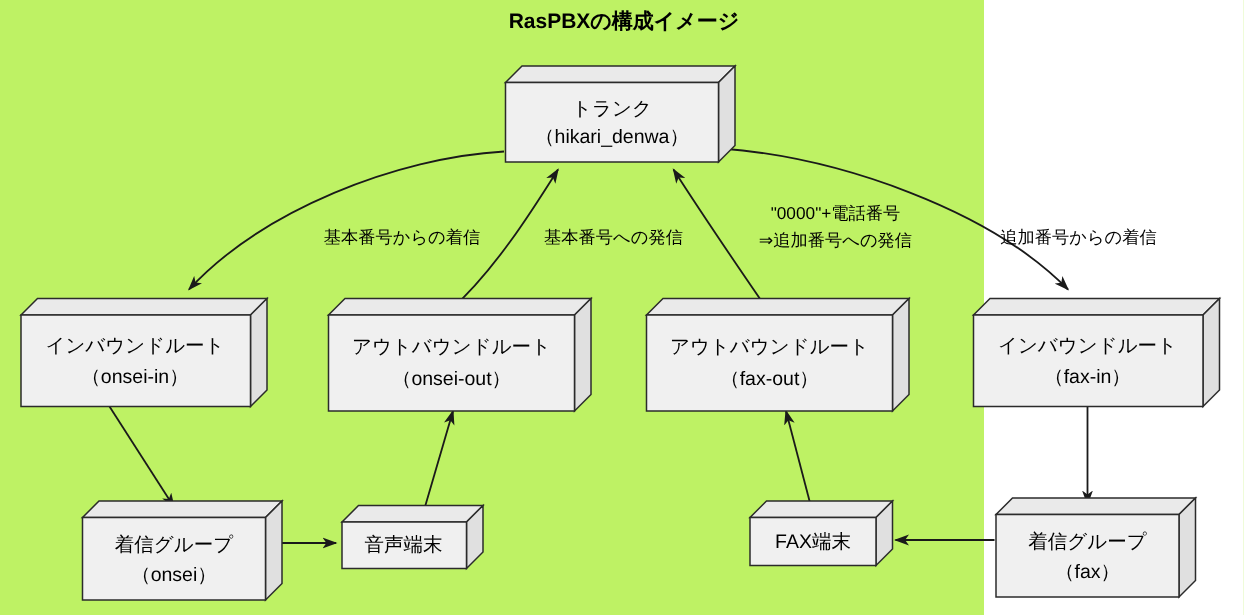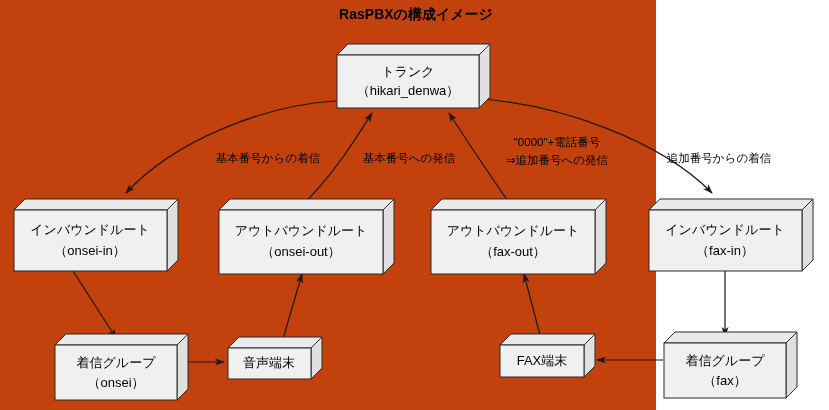--- a/index.html
+++ b/index.html
@@ -10,21 +10,21 @@
   body {
     width: 829px;
     height: 410px;
     font-family: "Liberation Sans", "DejaVu Sans", sans-serif;
     overflow: hidden;
   }
   #diagram-root {
     position: relative;
     width: 656px;
     height: 410px;
-    background: #c2410c;
+    background: #bef264;
   }
   svg.canvas {
     position: absolute;
     left: 0;
     top: 0;
     width: 829px;
     height: 410px;
   }
   .box-face {
     fill: #f0f0f0;

